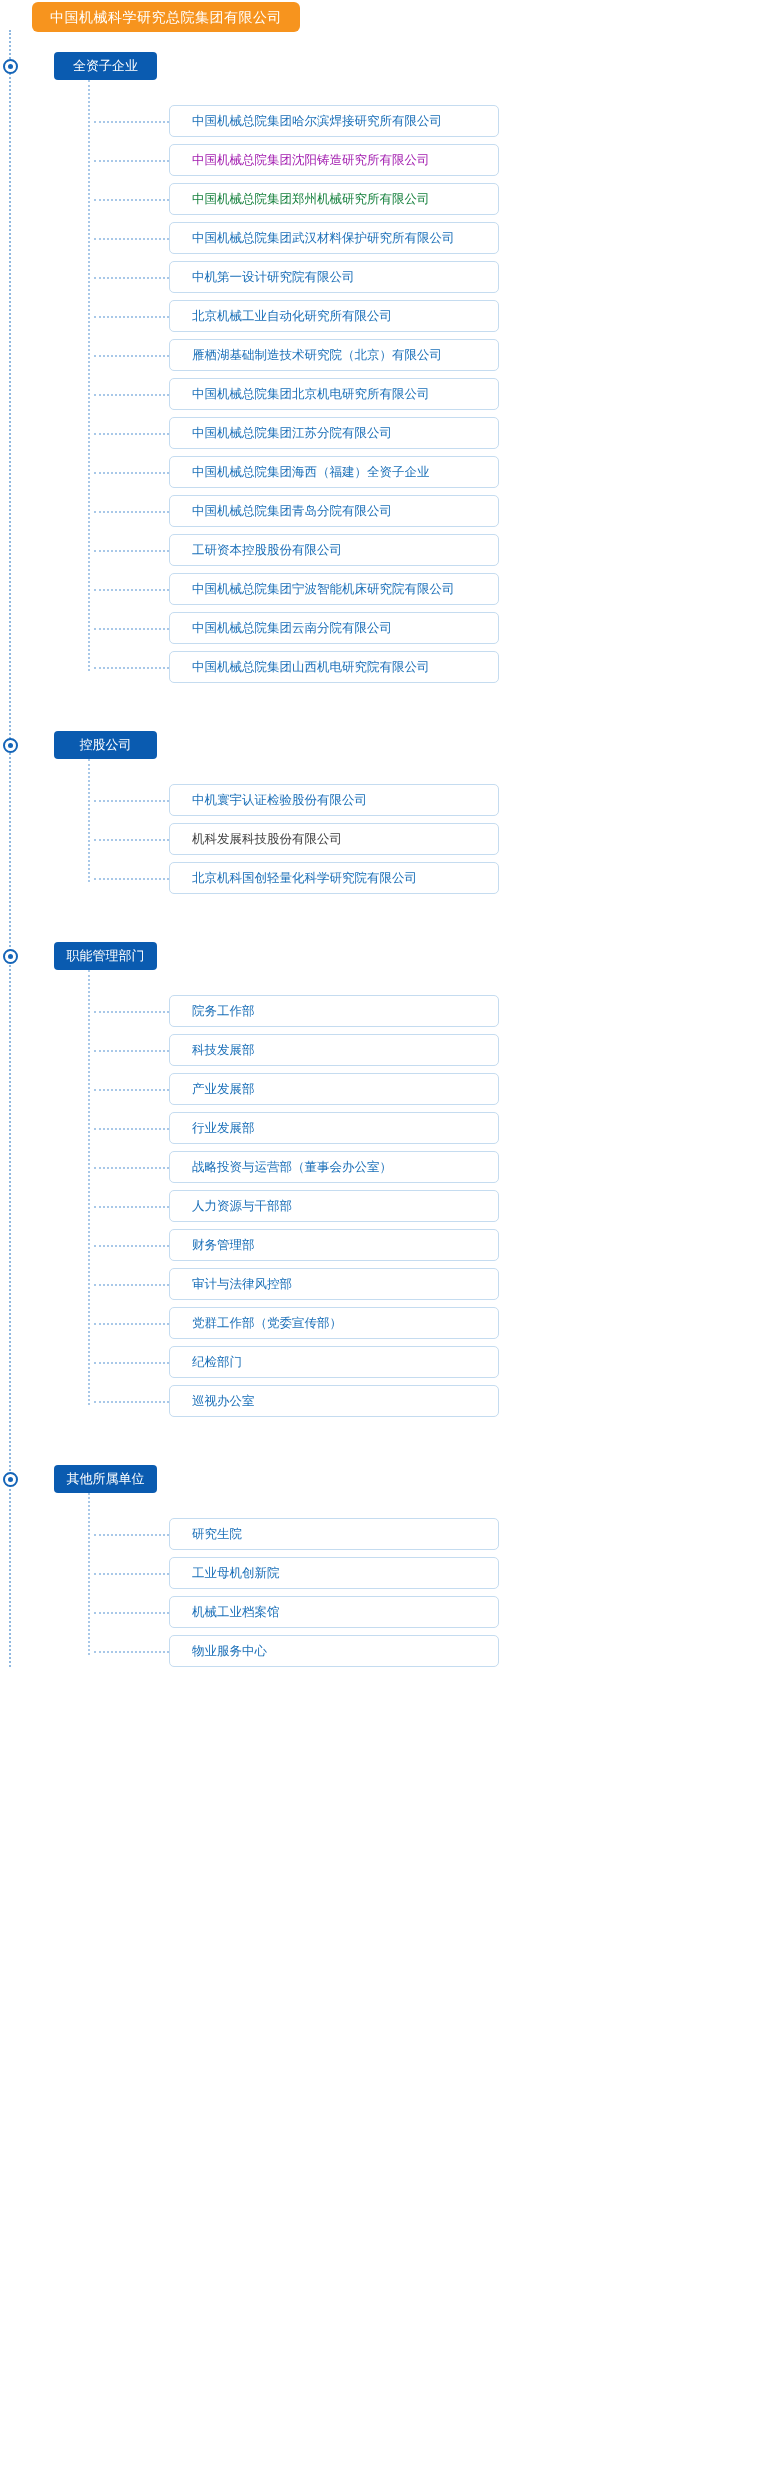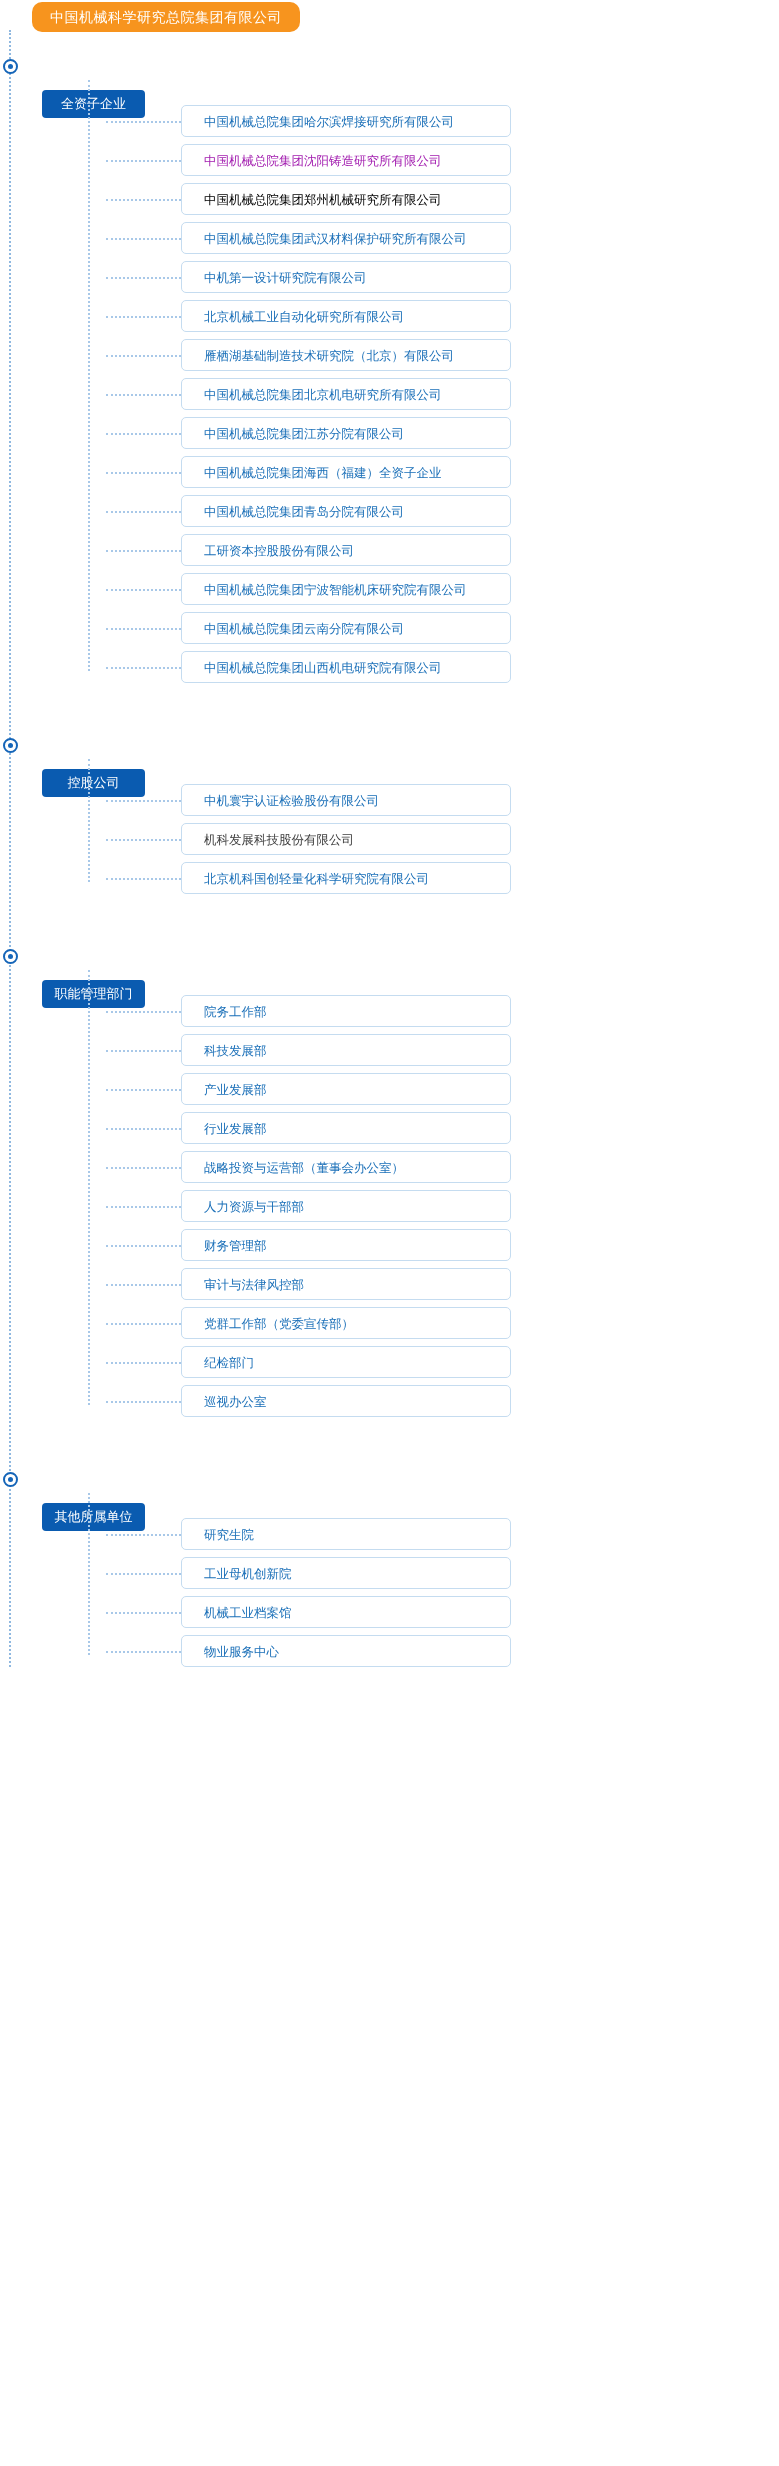--- a/index.html
+++ b/index.html
@@ -72,38 +72,38 @@
     position: absolute;
     left: 3px;
     top: 3px;
     width: 5px;
     height: 5px;
     border-radius: 50%;
     background: #1565b8;
   }
   .section-pill {
     position: absolute;
-    left: 42px;
+    left: 54px;
     top: 20px;
     width: 103px;
     height: 28px;
     border-radius: 4px;
     background: #0a5bb0;
     color: #ffffff;
     font-size: 13px;
     line-height: 28px;
     text-align: center;
     white-space: nowrap;
-    margin-top: 38px;
   }
 
   
   .items {
     position: relative;
-    padding-left: 16px;
+    padding-left: 4px;
+    font-family: Liberation Mono, monospace;
   }
   
   .items::before {
     content: "";
     position: absolute;
     left: 88px;
     top: -22px;
     bottom: 16px;
     border-left: 2px dotted #a8c8e8;
   }
@@ -143,21 +143,21 @@
 
   .section + .section { margin-top: 6px; }
   .section-gap { height: 18px; }
 </style>
 </head>
 <body>
 
 <div id="org-root">
 
   <div class="root-row">
-    <div class="root-pill" style="background: rgb(247, 148, 30); color: rgb(255, 255, 255); border-radius: 10px;">中国机械科学研究总院集团有限公司</div>
+    <div class="root-pill" style="background: rgb(247, 148, 30); color: rgb(255, 255, 255);">中国机械科学研究总院集团有限公司</div>
   </div>
 
   <div class="trunk" id="trunk" style="height: 1637px;"></div>
 
   <div id="sections-container">
       <div class="section">
         <div class="section-head">
           <span class="section-marker" style="border-color: rgb(21, 101, 184);"></span>
           <div class="section-pill" style="background: rgb(10, 91, 176);">全资子企业</div>
         </div>
@@ -170,21 +170,21 @@
           </div>
           <div class="item">
             <span class="item-connector" style="border-top-color: rgb(168, 200, 232);"></span>
             <div class="item-box" style="border-color: rgb(197, 220, 240);">
               <span class="item-label" style="color: #a21caf;">中国机械总院集团沈阳铸造研究所有限公司</span>
             </div>
           </div>
           <div class="item">
             <span class="item-connector" style="border-top-color: rgb(168, 200, 232);"></span>
             <div class="item-box" style="border-color: rgb(197, 220, 240);">
-              <span class="item-label" style="color: #000000; text-align: center;">中国机械总院集团郑州机械研究所有限公司</span>
+              <span class="item-label" style="color: #15803d; text-align: center;">中国机械总院集团郑州机械研究所有限公司</span>
             </div>
           </div>
           <div class="item">
             <span class="item-connector" style="border-top-color: rgb(168, 200, 232);"></span>
             <div class="item-box" style="border-color: rgb(197, 220, 240);">
               <span class="item-label" style="color: rgb(26, 111, 184);">中国机械总院集团武汉材料保护研究所有限公司</span>
             </div>
           </div>
           <div class="item">
             <span class="item-connector" style="border-top-color: rgb(168, 200, 232);"></span>

